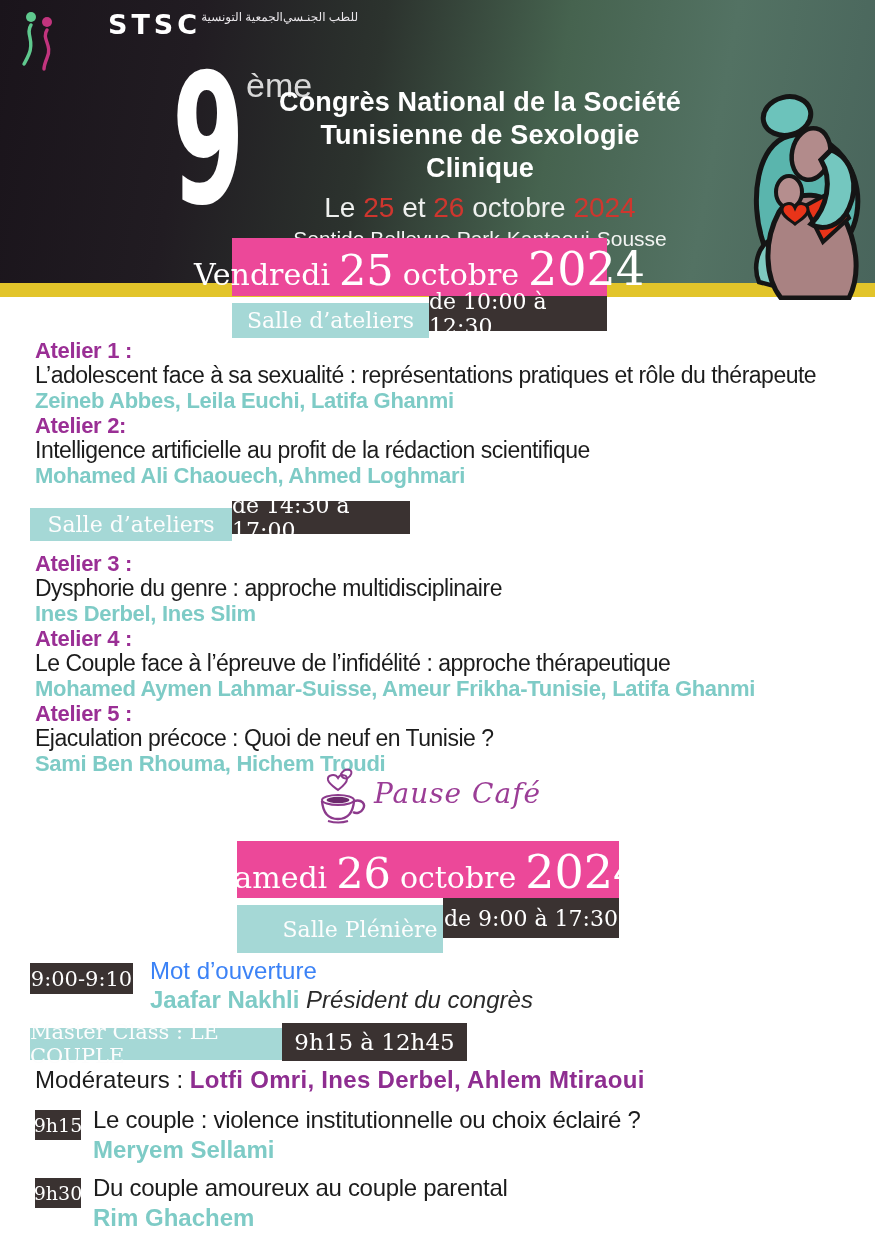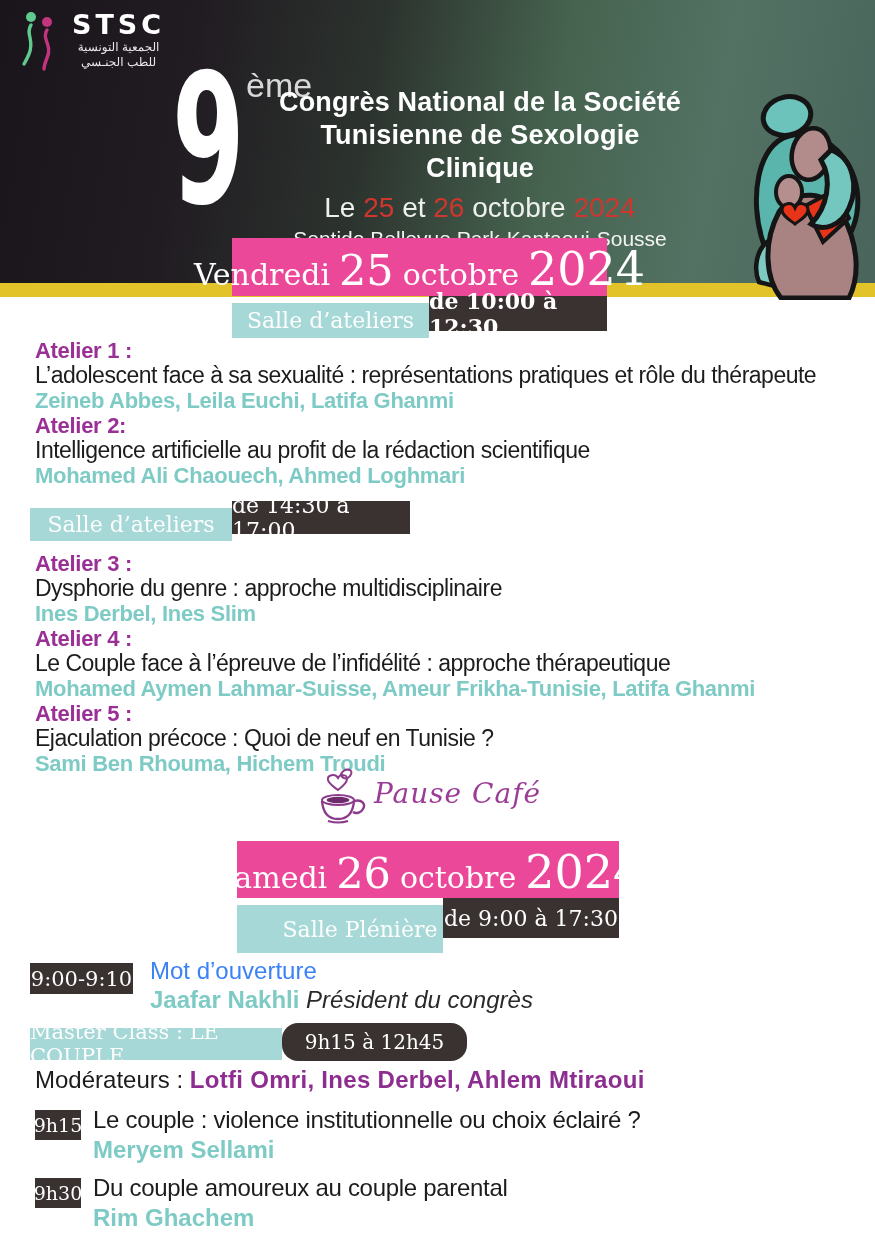--- a/index.html
+++ b/index.html
@@ -12,21 +12,21 @@
 
   
   .hero {
     position:absolute; left:0; top:0; width:875px; height:283px;
     background:linear-gradient(100deg,#1a141b 0%,#211c22 22%,#2c332e 42%,#46634f 62%,#537263 80%,#49655C 100%);
   }
   .stripe { position:absolute; left:0; top:283px; width:875px; height:14px; background:#e2c42a; z-index:2; }
 
   .logo { position:absolute; left:20px; top:10px; display:flex; gap:8px; align-items:flex-start; z-index:3; }
   .logo-figures { width:44px; height:62px; }
-  .logo-texts { display:flex; flex-direction:column; }
+  .logo-texts { display:flex; flex-direction:row;margin-left:36px; }
   .logo-brand { color:#fff; font-size:27px; font-weight:bold; letter-spacing:4px; line-height:30px; font-family:"DejaVu Sans",sans-serif; }
   .logo-ar { color:#e9e6ea; font-size:12px; line-height:15px; text-align:center; direction:rtl; }
 
   .big-nine {
     position:absolute; left:172px; top:50px; color:#fff; font-weight:bold;
     font-size:180px; line-height:1; font-family:"DejaVu Sans",sans-serif;
     transform:scaleX(0.58); transform-origin:0 0; z-index:1;
   }
   .nine-suffix { position:absolute; left:246px; top:66px; color:#d8d8d8; font-size:34px; font-weight:400; z-index:2; }
 
@@ -54,21 +54,21 @@
   .teal-box {
     background:#a5d8d6; color:#fdfdfd; display:flex; align-items:center; justify-content:center;
     font-family:"DejaVu Serif",serif; font-size:22px;margin-top:7px;
   }
   .dark-box {
     background:#3a3231; color:#fff; display:flex; align-items:center; justify-content:center;
     font-family:"DejaVu Serif",serif; font-size:22px;
   }
   #room-row1 { left:232px; top:296px; }
   #room-row1 .teal-box { width:197px; height:35px; }
-  #room-row1 .dark-box { width:178px; height:35px;font-weight:bold; }
+  #room-row1 .dark-box { width:178px; height:35px; }
   #room-row2 { left:30px; top:501px; }
   #room-row2 .teal-box { width:202px; height:33px; }
   #room-row2 .dark-box { width:178px; height:33px; }
   #room-row3 { left:237px; top:898px; }
   #room-row3 .teal-box { width:206px; height:48px;padding-left:40px; }
   #room-row3 .dark-box { width:176px; height:40px; }
 
   
   .atelier-block { position:absolute; left:35px; width:820px; }
   #atelier-block1 { top:338px; }
@@ -90,21 +90,21 @@
   .opening { position:absolute; left:30px; top:956px; display:flex; }
   .opening .time-chip { width:103px; height:31px; font-size:21px; margin-top:7px; }
   .opening-texts { margin-left:17px; }
   .opening-title { color:#3b82f6; font-size:24px; line-height:29px; }
   .opening-speaker-line { font-size:24px; line-height:29px; }
   .speaker-teal { color:#7ecbc6; font-weight:bold; }
   .speaker-role { color:#2a2a2a; font-style:italic; }
 
   .master-row { position:absolute; left:30px; top:1023px; display:flex; align-items:flex-start; }
   .master-row .teal-box { width:252px; height:32px; margin-top:5px; font-size:21px; }
-  .master-row .dark-box { width:185px; height:38px; font-size:20px;border-radius:16px; }
+  .master-row .dark-box { width:185px; height:38px; font-size:23px; }
 
   .moderators { position:absolute; left:35px; top:1066px; font-size:24px; }
   .moderators-label { color:#1c1c1c; }
   .moderators-names { color:#8e2d90; font-weight:bold; letter-spacing:0.3px; }
 
   .session { position:absolute; left:35px; display:flex; align-items:flex-start; }
   #session-915 { top:1104px; }
   #session-930 { top:1172px; }
   .session .time-chip { width:46px; height:30px; font-size:19px; margin-top:6px; }
   .session-texts { margin-left:12px; }

